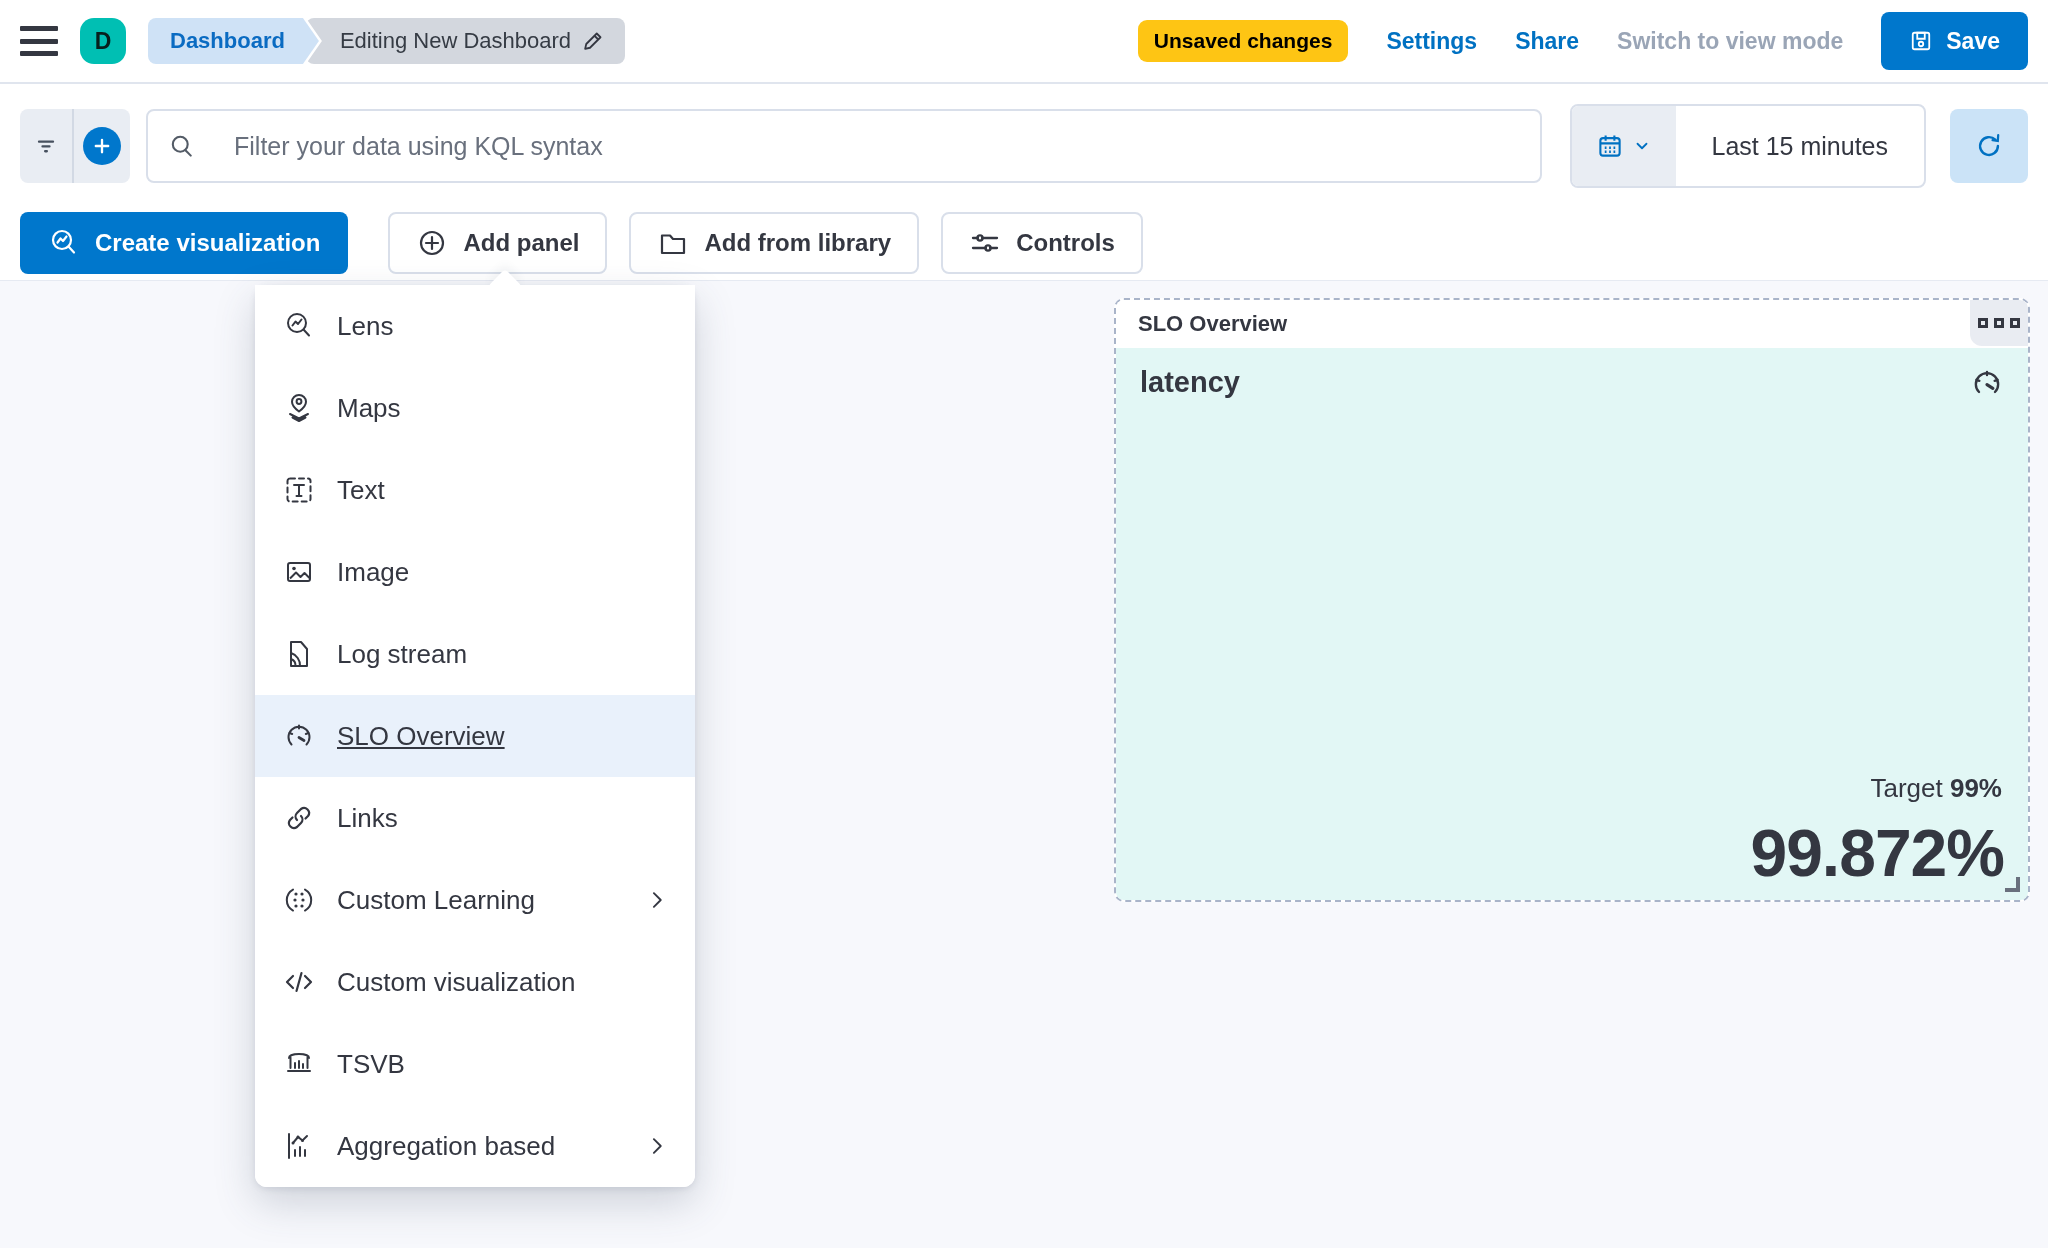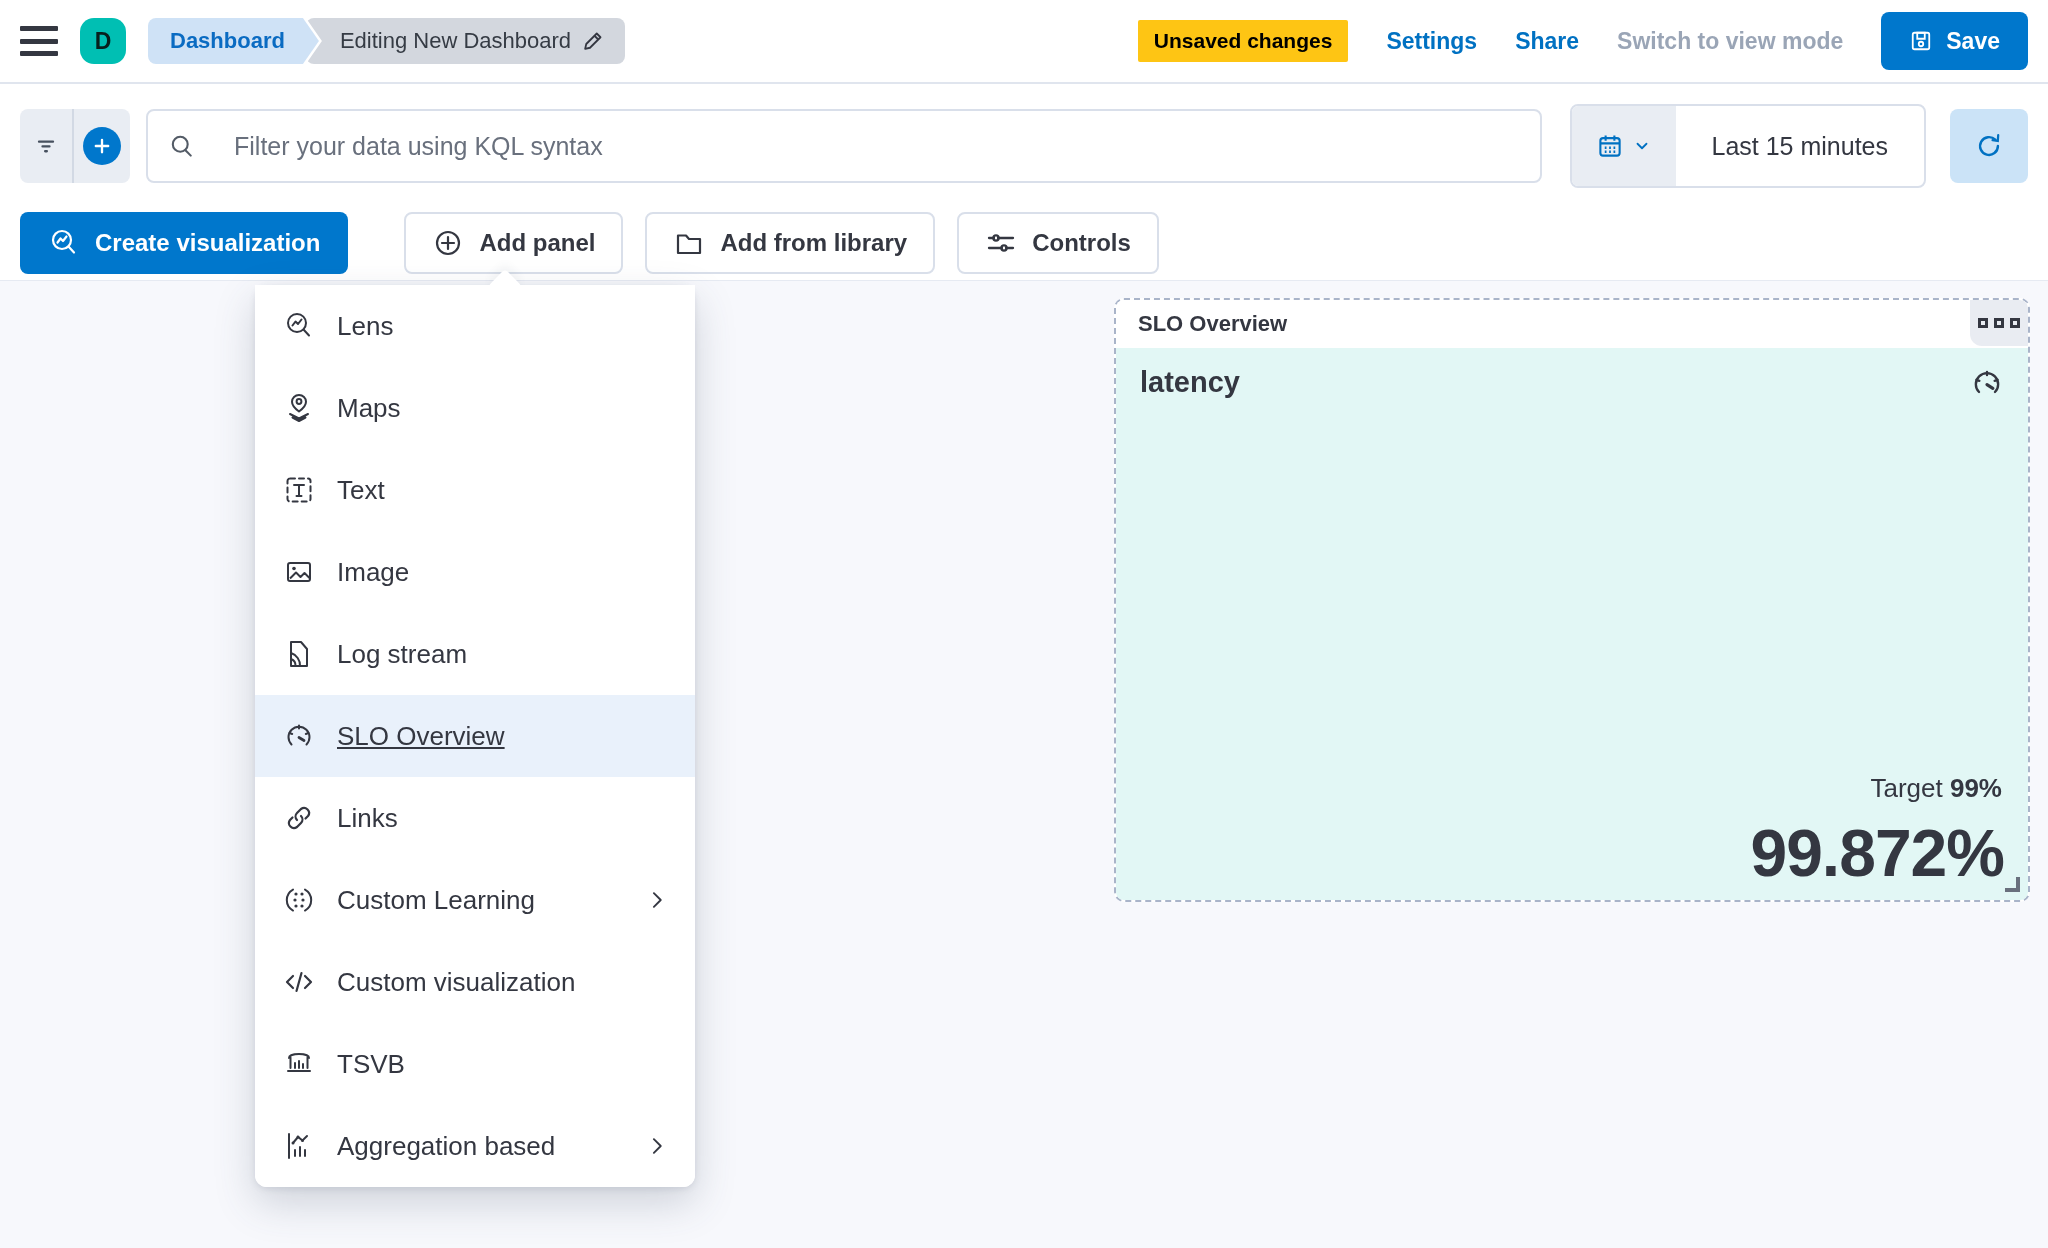--- a/index.html
+++ b/index.html
@@ -36,21 +36,21 @@
   }
   .crumb-last {
     background:#D3D7DE; color:#353B44;
     padding:0 20px 0 34px; margin-left:-13px; border-radius:8px;
     clip-path:polygon(0 0, 100% 0, 100% 100%, 0 100%, 16px 50%);
     gap:10px; z-index:1;
   }
   .header-right { margin-left:auto; display:flex; align-items:center; gap:38px; }
   .badge-warning {
     background:#FEC514; color:#000; font-weight:bold; font-size:21px;
-    padding:9px 16px; border-radius:2px;
+    padding:9px 16px; border-radius:9px;
   }
   .header-link { color:#0071C2; font-size:23px; font-weight:bold; cursor:pointer; }
   .header-link-disabled { color:#9AA5B6; font-size:23px; font-weight:bold; cursor:default; }
   .btn-save {
     background:#0077CC; color:#fff; border:none; border-radius:8px;
     height:58px; padding:0 28px; font-size:23px; font-weight:bold;
     display:flex; align-items:center; gap:13px; cursor:pointer;
     font-family:inherit;
   }
 
@@ -97,21 +97,21 @@
   .btn-primary {
     background:#0077CC; color:#fff; border:none; border-radius:8px;
     height:62px; padding:0 28px; font-size:24px; font-weight:bold;
     display:flex; align-items:center; gap:15px; cursor:pointer; font-family:inherit;
   }
   .btn-secondary {
     background:#fff; color:#343741; border:2px solid #D9DFEA; border-radius:8px;
     height:62px; padding:0 26px; font-size:24px; font-weight:bold;
     display:flex; align-items:center; gap:15px; cursor:pointer; font-family:inherit;
   }
-  .btn-primary + .btn-secondary { margin-left:56px; }
+  .btn-primary + .btn-secondary { margin-left:40px; }
   .btn-secondary + .btn-secondary { margin-left:22px; }
 
   
   .canvas { position:absolute; left:0; right:0; top:280px; bottom:0; background:#F7F8FC; border-top:1px solid #E6EAF2; }
 
   
   .add-menu {
     position:absolute; left:255px; top:285px; width:440px;
     background:#fff; border-radius:12px;
     box-shadow:0 16px 40px rgba(65,78,101,.22), 0 2px 6px rgba(65,78,101,.12);

